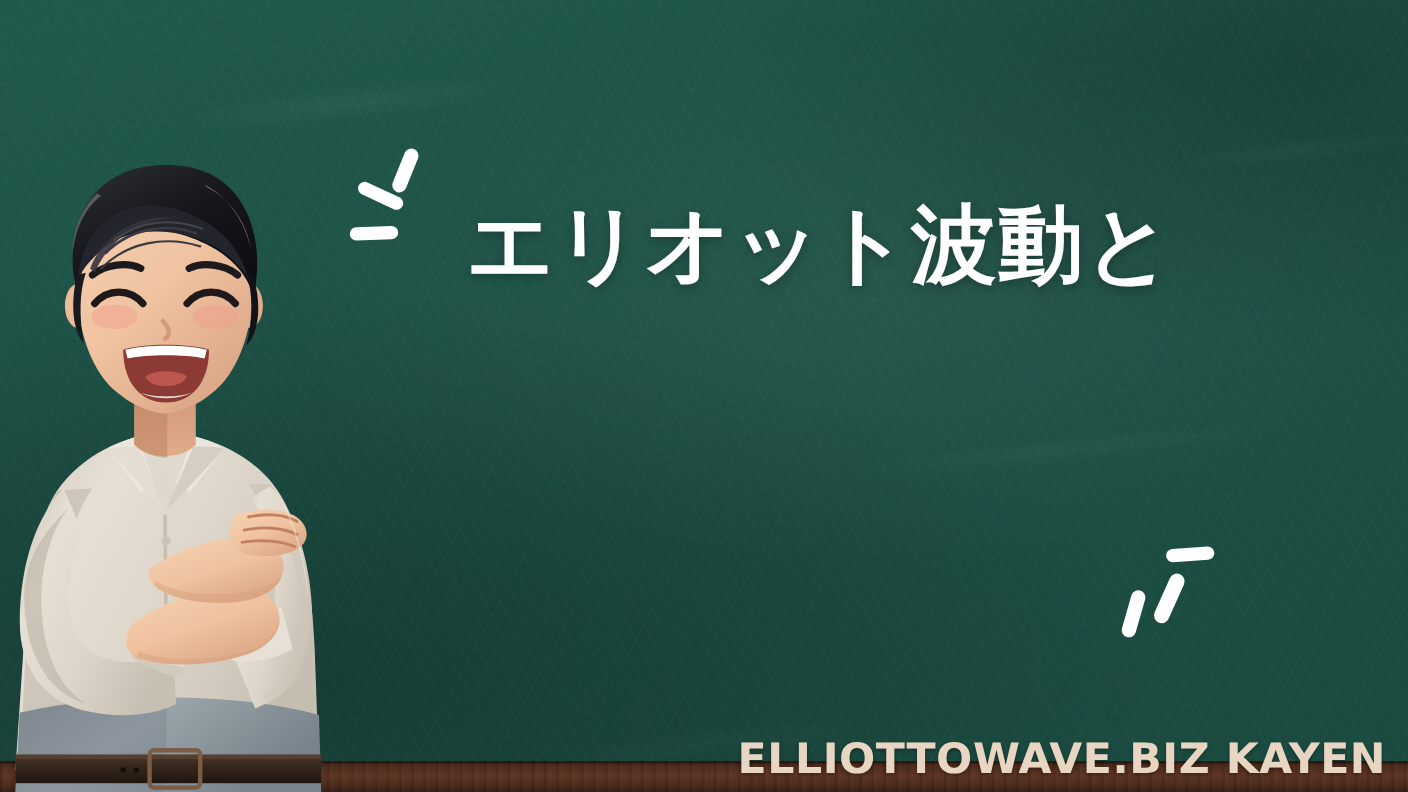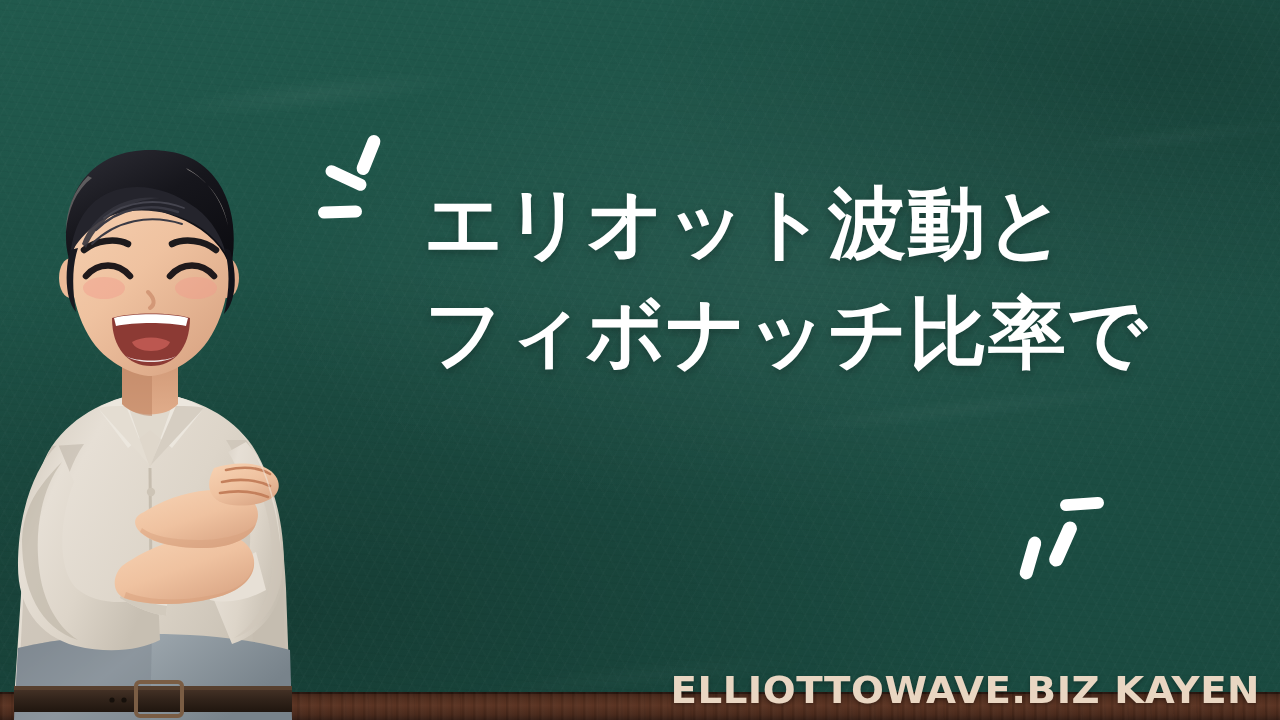--- a/index.html
+++ b/index.html
@@ -158,21 +158,20 @@
   </div>
 
   <div class="sparkle sparkle-br">
     <span class="dash d1"></span>
     <span class="dash d2"></span>
     <span class="dash d3"></span>
   </div>
 
   <div class="headline">
     <span class="line">エリオット波動と</span>
-    <span class="line">フィボナッチ比率で</span>
   </div>
 
   <div class="branding">ELLIOTTOWAVE.BIZ KAYEN</div>
 
   <div class="character">
     <svg viewBox="0 0 300 720" xmlns="http://www.w3.org/2000/svg" aria-hidden="true">
       <defs>
         <linearGradient id="shirtG" x1="0" y1="0" x2="1" y2="0.6">
           <stop offset="0%" stop-color="#cfc7ba"></stop>
           <stop offset="28%" stop-color="#e6dfd5"></stop>

